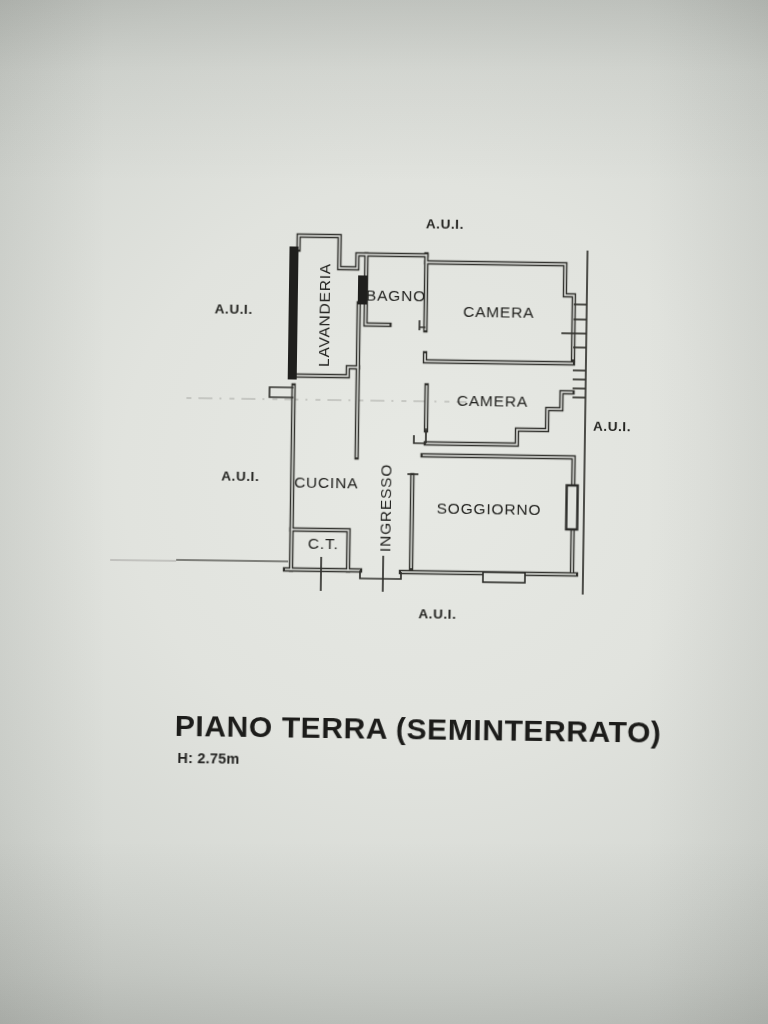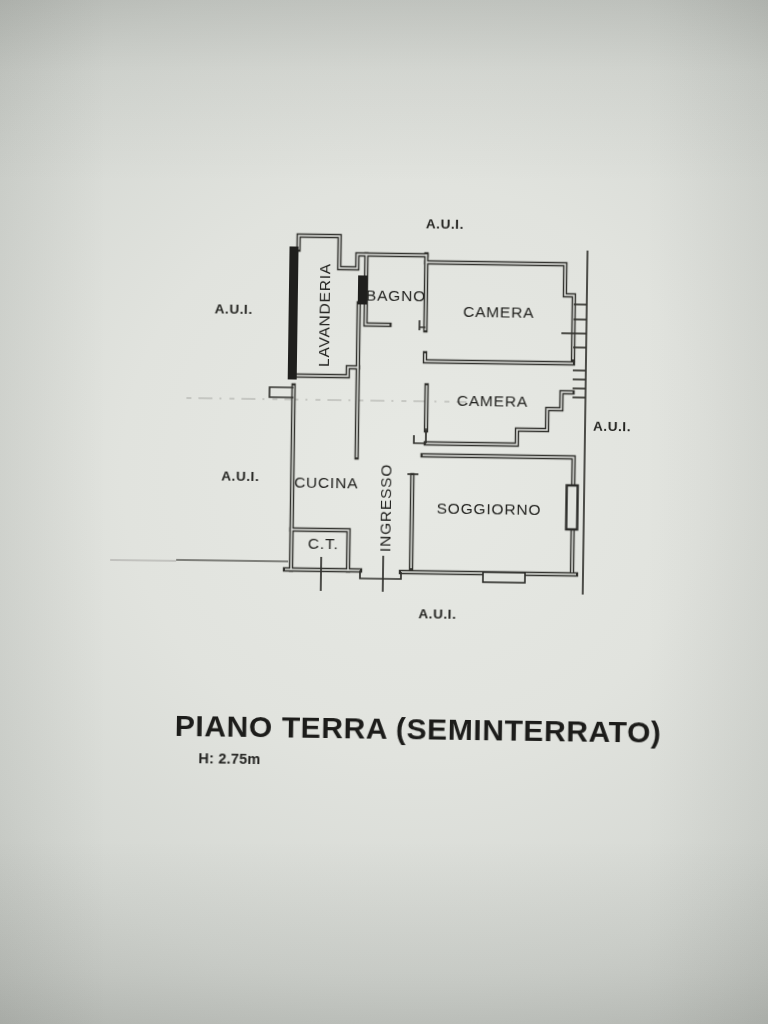--- a/index.html
+++ b/index.html
@@ -22,21 +22,20 @@
   svg{position:absolute;left:0;top:0;}
   .caption-title{
     position:absolute;left:179px;top:712px;
     font-size:30px;font-weight:700;letter-spacing:0.6px;color:#1c1c1a;
     white-space:nowrap;
   }
   .caption-note{
     position:absolute;left:182px;top:753px;
     font-size:14.5px;font-weight:700;letter-spacing:0.2px;color:#252523;
     white-space:nowrap;
-    margin-left:21px;
   }
   .plan-text{
     fill:#22221f;
     font-family:"Liberation Sans", sans-serif;
     font-size:15.5px;letter-spacing:0.8px;
   }
   .aui-text{
     fill:#22221f;
     font-family:"Liberation Sans", sans-serif;
     font-size:13.5px;letter-spacing:0.6px;font-weight:700;

